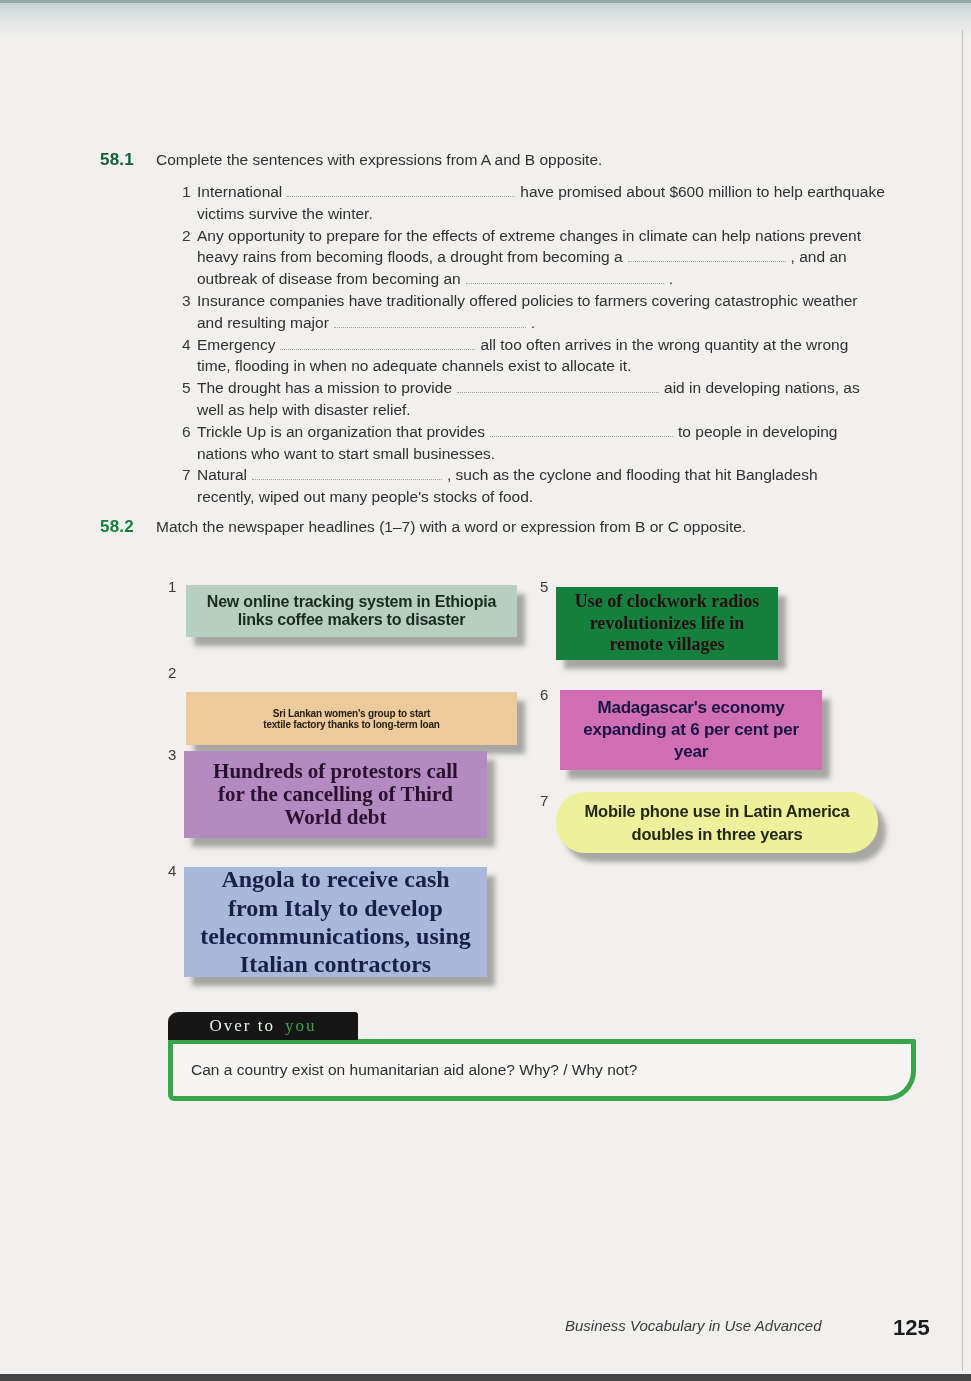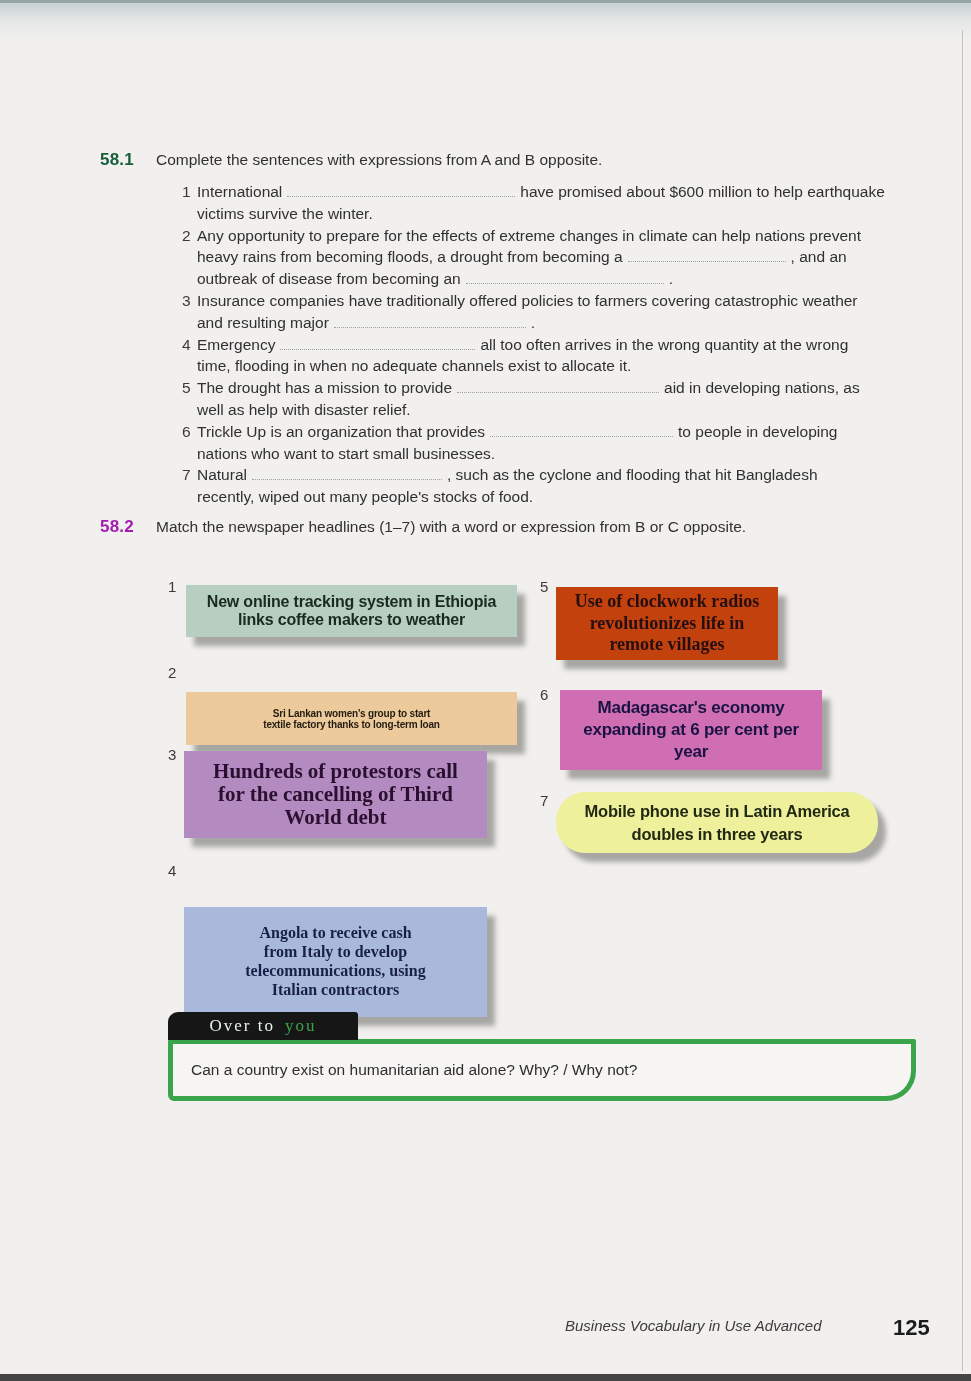--- a/index.html
+++ b/index.html
@@ -99,54 +99,54 @@
       <div class="item">
         <span class="inum">7</span>
         <p class="itext"><span>Natural</span><span class="blank" style="width:190px"></span><span>, such as the cyclone and flooding that hit Bangladesh
 recently, wiped out many people's stocks of food.</span></p>
       </div>
     </div>
   </section>
 
   <section class="ex" style="top:517px;">
     <div>
-      <span class="ex-num" style="color: #a21caf;">58.2</span><span class="ex-instr">Match the newspaper headlines (1–7) with a word or expression from B or C opposite.</span>
+      <span class="ex-num" style="color: #15803d;">58.2</span><span class="ex-instr">Match the newspaper headlines (1–7) with a word or expression from B or C opposite.</span>
     </div>
   </section>
 
   <div>
     <span class="hnum" style="left:168px;top:578px;">1</span>
     <div class="headline-card sans" style="left: 186px; top: 585px; width: 331px; height: 52px; font-size: 16px; background: rgb(183, 207, 193);">
       <span style="color: rgb(27, 42, 31);">New online tracking system in Ethiopia
-links coffee makers to weather</span>
+links coffee makers to disaster</span>
     </div>
 
     <span class="hnum" style="left:168px;top:664px;">2</span>
     <div class="headline-card sans" style="left: 186px; top: 692px; width: 331px; height: 53px; font-size: 10px; background: rgb(236, 202, 155);">
       <span style="color: rgb(36, 28, 16);">Sri Lankan women's group to start
 textile factory thanks to long-term loan</span>
     </div>
 
     <span class="hnum" style="left:168px;top:746px;">3</span>
     <div class="headline-card serif" style="left: 184px; top: 751px; width: 303px; height: 87px; font-size: 21px; line-height: 1.1; background: rgb(180, 139, 192);">
       <span style="color: rgb(42, 16, 48);">Hundreds of protestors call
 for the cancelling of Third
 World debt</span>
     </div>
 
     <span class="hnum" style="left:168px;top:862px;">4</span>
-    <div class="headline-card serif" style="left: 184px; top: 907px; width: 303px; height: 110px; font-size: 16px; line-height: 1.18; background: rgb(169, 185, 220);">
+    <div class="headline-card serif" style="left: 184px; top: 867px; width: 303px; height: 110px; font-size: 24px; line-height: 1.18; background: rgb(169, 185, 220);">
       <span style="color: rgb(24, 32, 70);">Angola to receive cash
 from Italy to develop
 telecommunications, using
 Italian contractors</span>
     </div>
 
     <span class="hnum" style="left:540px;top:578px;">5</span>
-    <div class="headline-card serif" style="left: 556px; top: 587px; width: 222px; height: 73px; font-size: 18px; line-height: 1.2; background: #c2410c;">
+    <div class="headline-card serif" style="left: 556px; top: 587px; width: 222px; height: 73px; font-size: 18px; line-height: 1.2; background: #15803d;">
       <span style="color: rgb(37, 15, 18);">Use of clockwork radios
 revolutionizes life in
 remote villages</span>
     </div>
 
     <span class="hnum" style="left:540px;top:686px;">6</span>
     <div class="headline-card sans" style="left: 560px; top: 690px; width: 262px; height: 80px; font-size: 17px; line-height: 1.3; background: rgb(208, 110, 180);">
       <span style="color: rgb(25, 19, 67);">Madagascar's economy
 expanding at 6 per cent per
 year</span>

